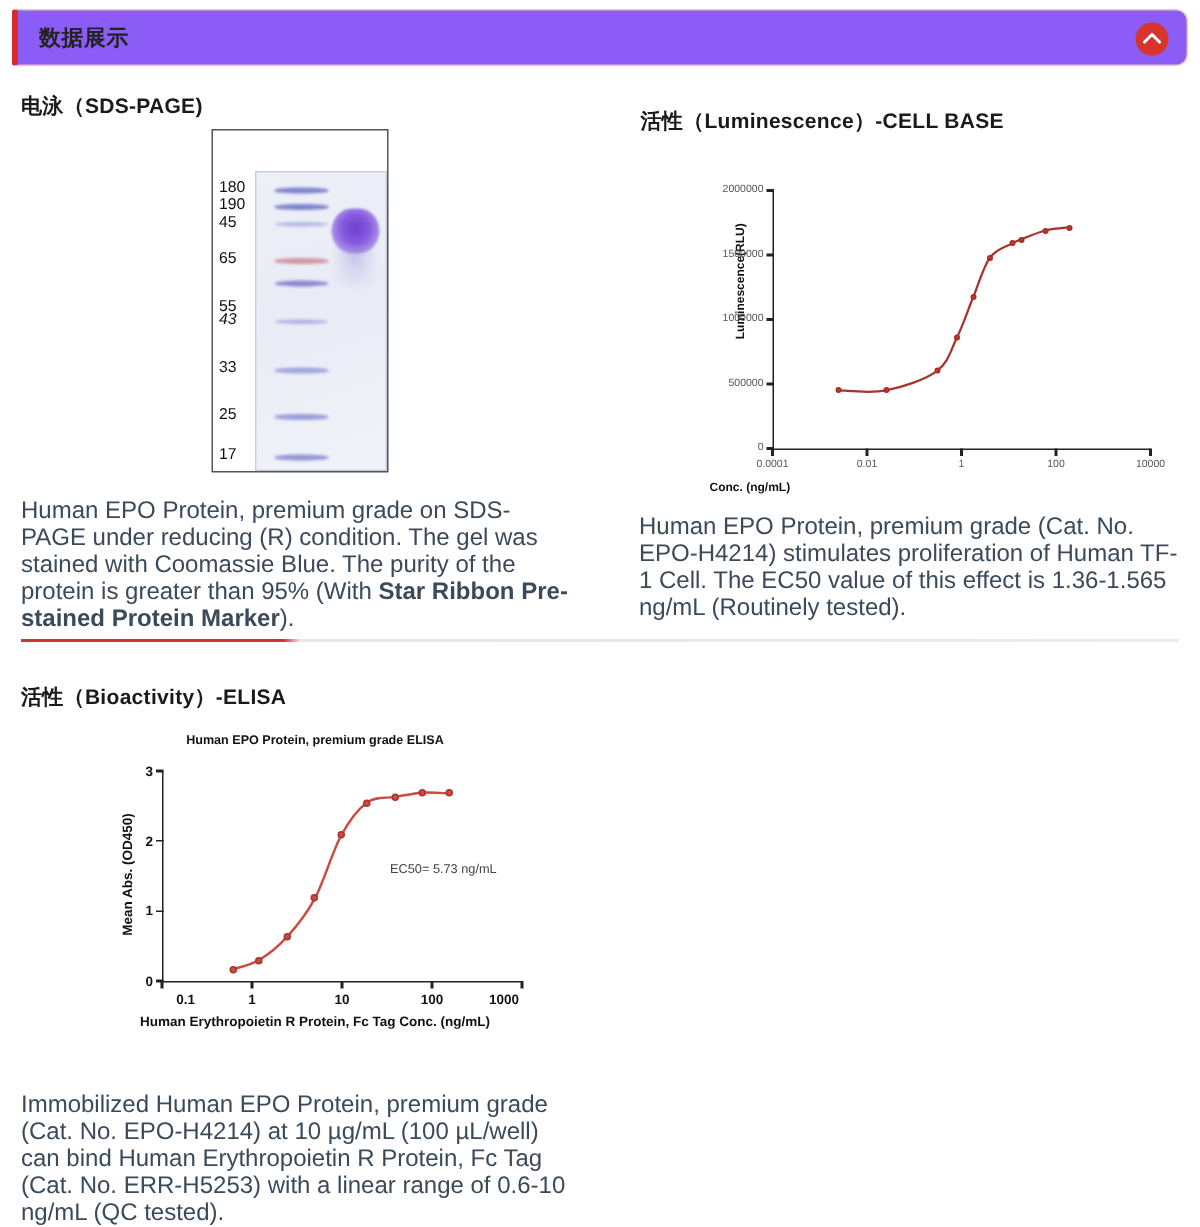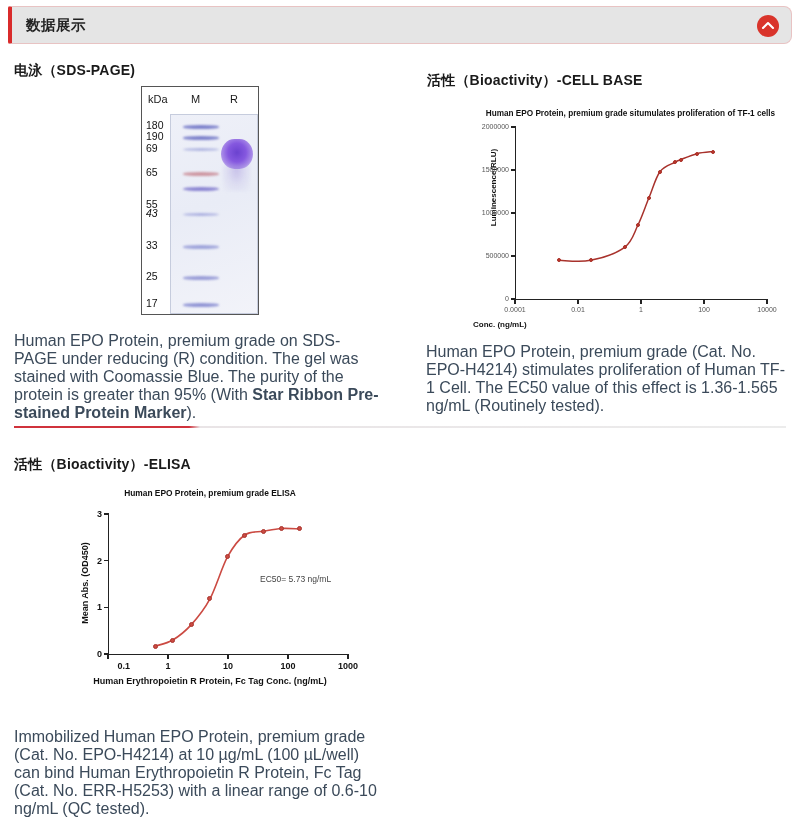--- a/index.html
+++ b/index.html
@@ -12,21 +12,21 @@
     color: #333;
     position: relative;
     overflow: hidden;
   }
 
   
   #panel-header {
     position: absolute;
     left: 8px; top: 6px;
     width: 784px; height: 38px;
-    background: #e5e5e5;
+    background: #8b5cf6;
     border: 1px solid #e8c3c3;
     border-left: 4px solid #d92b2b;
     border-radius: 2px 8px 8px 2px;
   }
   #panel-title {
     position: absolute;
     left: 14px; top: 9px;
     font-size: 14.5px;
     font-weight: bold;
     color: #222;
@@ -245,29 +245,24 @@
   <button id="collapse-button">
     <svg width="22" height="22" viewBox="0 0 22 22">
       <path d="M6 13 L11 8 L16 13" fill="none" stroke="#ffffff" stroke-width="2.1" stroke-linecap="round" stroke-linejoin="round"></path>
     </svg>
   </button>
 </div>
 
 <div class="section-title" id="title-sds">电泳（SDS-PAGE)</div>
 
 <div id="gel-figure">
-  <div id="gel-lane-header">
-    <span class="lbl-kda">kDa</span>
-    <span class="lbl-m">M</span>
-    <span class="lbl-r">R</span>
-  </div>
   <div id="gel-mw-labels">
       <div class="mw-label" style="top: 33px;">180</div>
       <div class="mw-label" style="top: 44px;">190</div>
-      <div class="mw-label" style="top: 56px;">69</div>
+      <div class="mw-label" style="top: 56px;">45</div>
       <div class="mw-label" style="top: 80px;">65</div>
       <div class="mw-label" style="top: 112px;">55</div>
       <div class="mw-label" style="top: 121px; font-style: italic;">43</div>
       <div class="mw-label" style="top: 153px;">33</div>
       <div class="mw-label" style="top: 184px;">25</div>
       <div class="mw-label" style="top: 211px;">17</div>
     </div>
   <div id="gel-box">
     <div id="gel-marker-bands">
         <div class="band band-m" style="top: 10px; height: 3.5px; background: rgb(106, 111, 196); opacity: 0.85; filter: blur(1.1px);"></div>
@@ -282,24 +277,23 @@
       </div>
     <div id="r-band"></div>
     <div id="r-smear"></div>
   </div>
 </div>
 
 <div class="caption" id="caption-sds">
   <span>Human EPO Protein, premium grade on SDS-PAGE under reducing (R) condition. The gel was stained with Coomassie Blue. The purity of the protein is greater than 95% (With </span><b>Star Ribbon Pre-stained Protein Marker</b><span>).</span>
 </div>
 
-<div class="section-title" id="title-cell">活性（Bioactivity）-CELL BASE</div>
+<div class="section-title" id="title-cell">活性（Luminescence）-CELL BASE</div>
 
 <div class="chart" id="chart-cell">
-  <div class="chart-title">Human EPO Protein, premium grade situmulates proliferation of TF-1 cells</div>
   <div id="cell-ylabel">Luminescence(RLU)</div>
   <div id="cell-plot">
       <div class="axis-line" style="left: 41.5px; top: 22px; width: 1.3px; height: 172px;"></div>
       <div class="axis-line" style="left: 42px; top: 194px; width: 252px; height: 1.3px;"></div>
       <div class="tick" style="left: 38px; top: 193.4px; width: 4.5px; height: 1.3px;"></div>
       <div class="ticklabel" style="left: 2px; top: 190px; width: 34px; text-align: right;">0</div>
       <div class="tick" style="left: 38px; top: 150.4px; width: 4.5px; height: 1.3px;"></div>
       <div class="ticklabel" style="left: 2px; top: 147px; width: 34px; text-align: right;">500000</div>
       <div class="tick" style="left: 38px; top: 107.4px; width: 4.5px; height: 1.3px;"></div>
       <div class="ticklabel" style="left: 2px; top: 104px; width: 34px; text-align: right;">1000000</div>
@@ -359,21 +353,21 @@
       <div class="elisa-ticklabel" style="left: 32px; top: 23px; width: 10px; text-align: right;">3</div>
       <div class="tick" style="left: 47.4px; top: 168px; width: 1.3px; height: 4.5px;"></div>
       <div class="elisa-ticklabel" style="left: 26px; top: 175px; width: 44px; text-align: right;">0.1</div>
       <div class="tick" style="left: 107.4px; top: 168px; width: 1.3px; height: 4.5px;"></div>
       <div class="elisa-ticklabel" style="left: 86px; top: 175px; width: 44px;">1</div>
       <div class="tick" style="left: 167.4px; top: 168px; width: 1.3px; height: 4.5px;"></div>
       <div class="elisa-ticklabel" style="left: 146px; top: 175px; width: 44px;">10</div>
       <div class="tick" style="left: 227.4px; top: 168px; width: 1.3px; height: 4.5px;"></div>
       <div class="elisa-ticklabel" style="left: 206px; top: 175px; width: 44px;">100</div>
       <div class="tick" style="left: 287.4px; top: 168px; width: 1.3px; height: 4.5px;"></div>
-      <div class="elisa-ticklabel" style="left: 266px; top: 175px; width: 44px;">1000</div>
+      <div class="elisa-ticklabel" style="left: 254px; top: 175px; width: 44px;">1000</div>
       <svg width="300" height="215" style="position: absolute; left: 0px; top: 0px; overflow: visible;">
         <path d="M 95.54 160.07 C 98.41 159.06, 106.78 157.58, 112.75 154.00 C 118.72 150.42, 125.15 145.44, 131.35 138.60 C 137.55 131.76, 143.92 124.21, 149.94 112.93 C 155.96 101.66, 161.68 81.59, 167.47 70.93 C 173.27 60.28, 178.73 53.28, 184.73 49.00 C 190.72 44.72, 197.33 46.36, 203.46 45.27 C 209.60 44.18, 215.53 42.86, 221.53 42.47 C 227.52 42.08, 236.44 42.86, 239.42 42.93" fill="none" stroke="#cb4a42" stroke-width="1.6" stroke-linecap="round"></path>
       </svg>
       <div class="elisa-pt" title="0.62, 0.17" style="left: 93.0435px; top: 157.567px;"></div>
       <div class="elisa-pt" title="1.2, 0.3" style="left: 110.251px; top: 151.5px;"></div>
       <div class="elisa-pt" title="2.45, 0.63" style="left: 128.85px; top: 136.1px;"></div>
       <div class="elisa-pt" title="5, 1.18" style="left: 147.438px; top: 110.433px;"></div>
       <div class="elisa-pt" title="9.8, 2.08" style="left: 164.974px; top: 68.4333px;"></div>
       <div class="elisa-pt" title="19, 2.55" style="left: 182.225px; top: 46.5px;"></div>
       <div class="elisa-pt" title="39, 2.63" style="left: 200.964px; top: 42.7667px;"></div>

